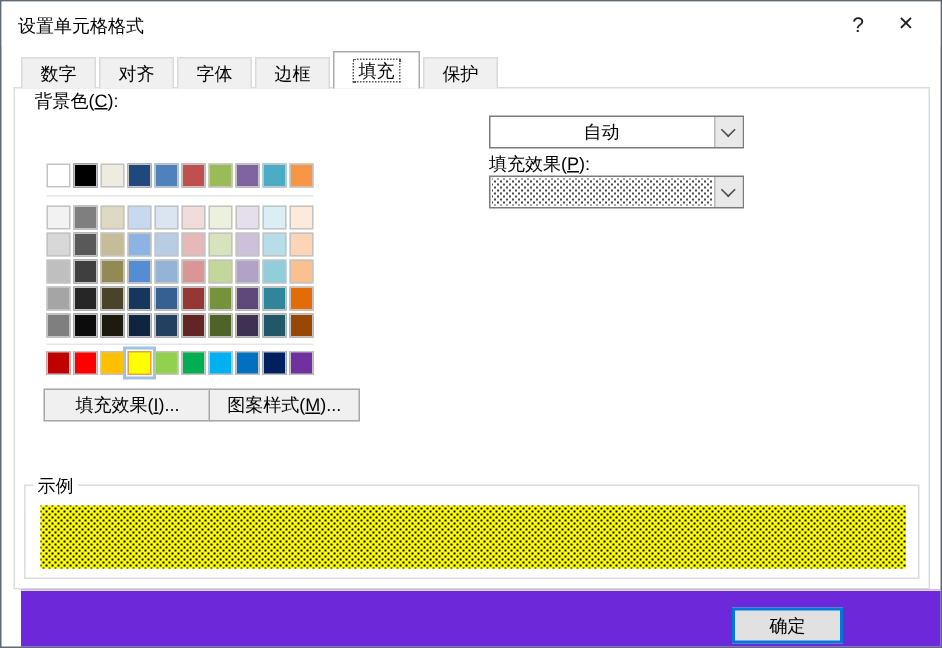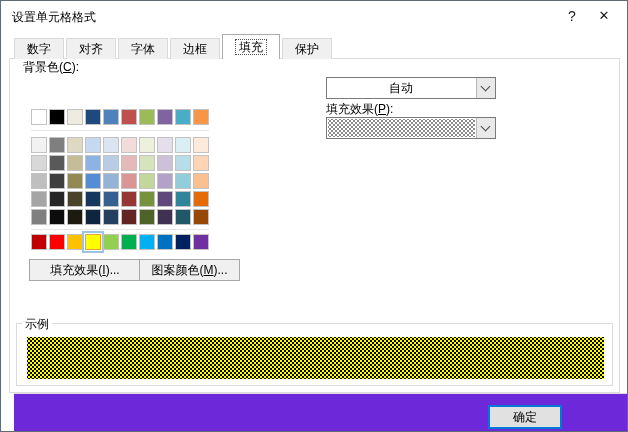--- a/index.html
+++ b/index.html
@@ -220,21 +220,21 @@
         <div class="swatch" style="background-color: rgb(0, 112, 192);"></div>
         <div class="swatch" style="background-color: rgb(0, 32, 96);"></div>
         <div class="swatch" style="background-color: rgb(112, 48, 160);"></div>
       </div>
   </div>
 
   <div class="small-btn fx-btn">
     <span>填充效果(</span><span class="mnemonic">I</span><span>)...</span>
   </div>
   <div class="small-btn mc-btn">
-    <span>图案颜色(</span><span class="mnemonic">M</span><span>)...</span>
+    <span>图案样式(</span><span class="mnemonic">M</span><span>)...</span>
   </div>
 
   <div class="dropdown" style="left:325px; top:76px;">
     <div class="dd-value">自动</div>
     <div class="dd-arrow">
         <span class="chev"></span>
       </div>
   </div>
 
   <div class="label" style="left:325px; top:100px;">

